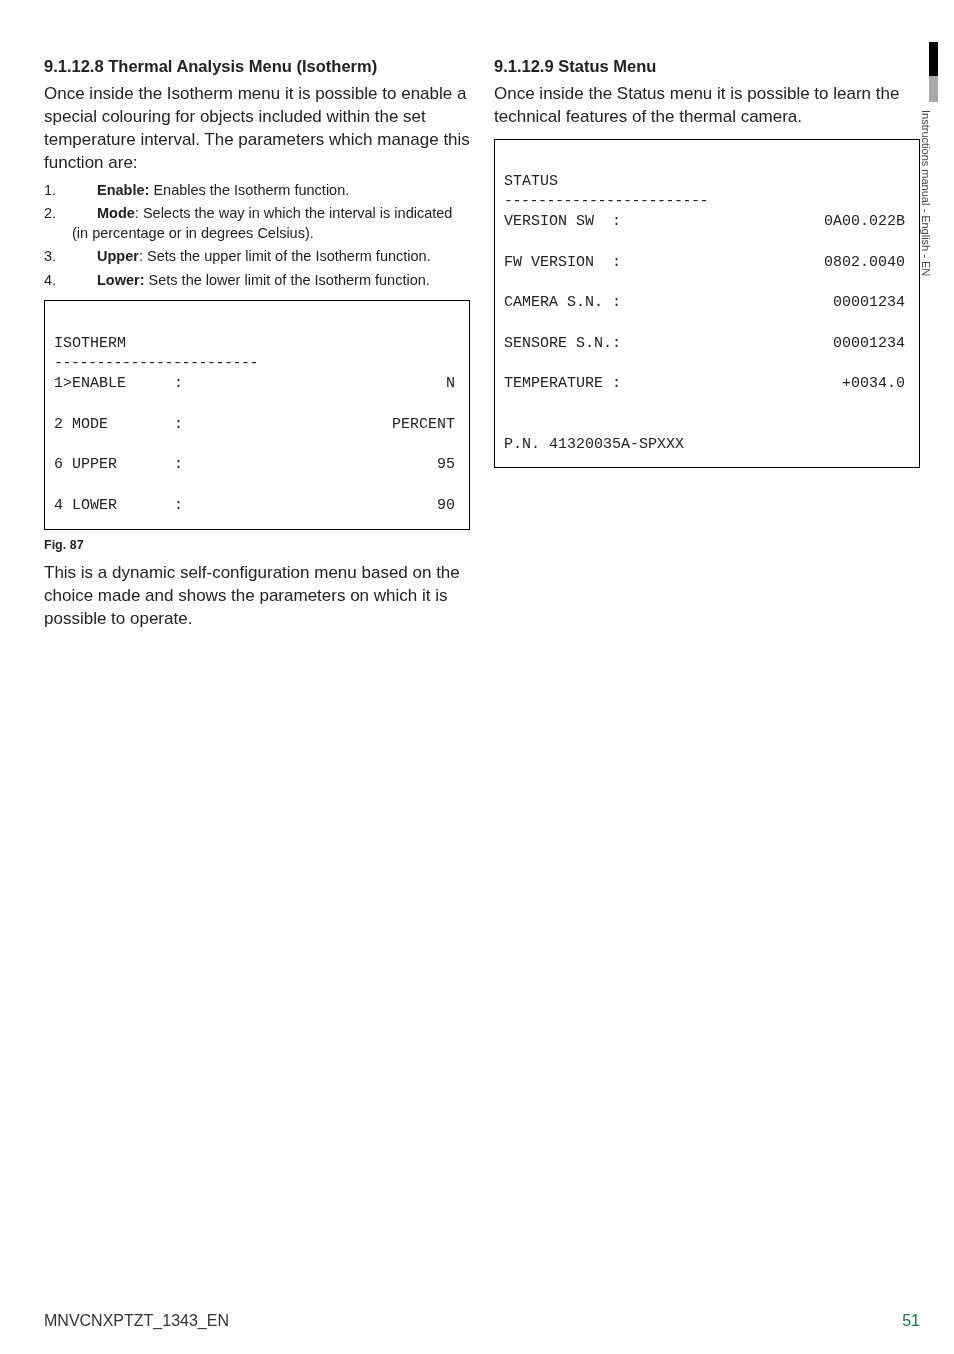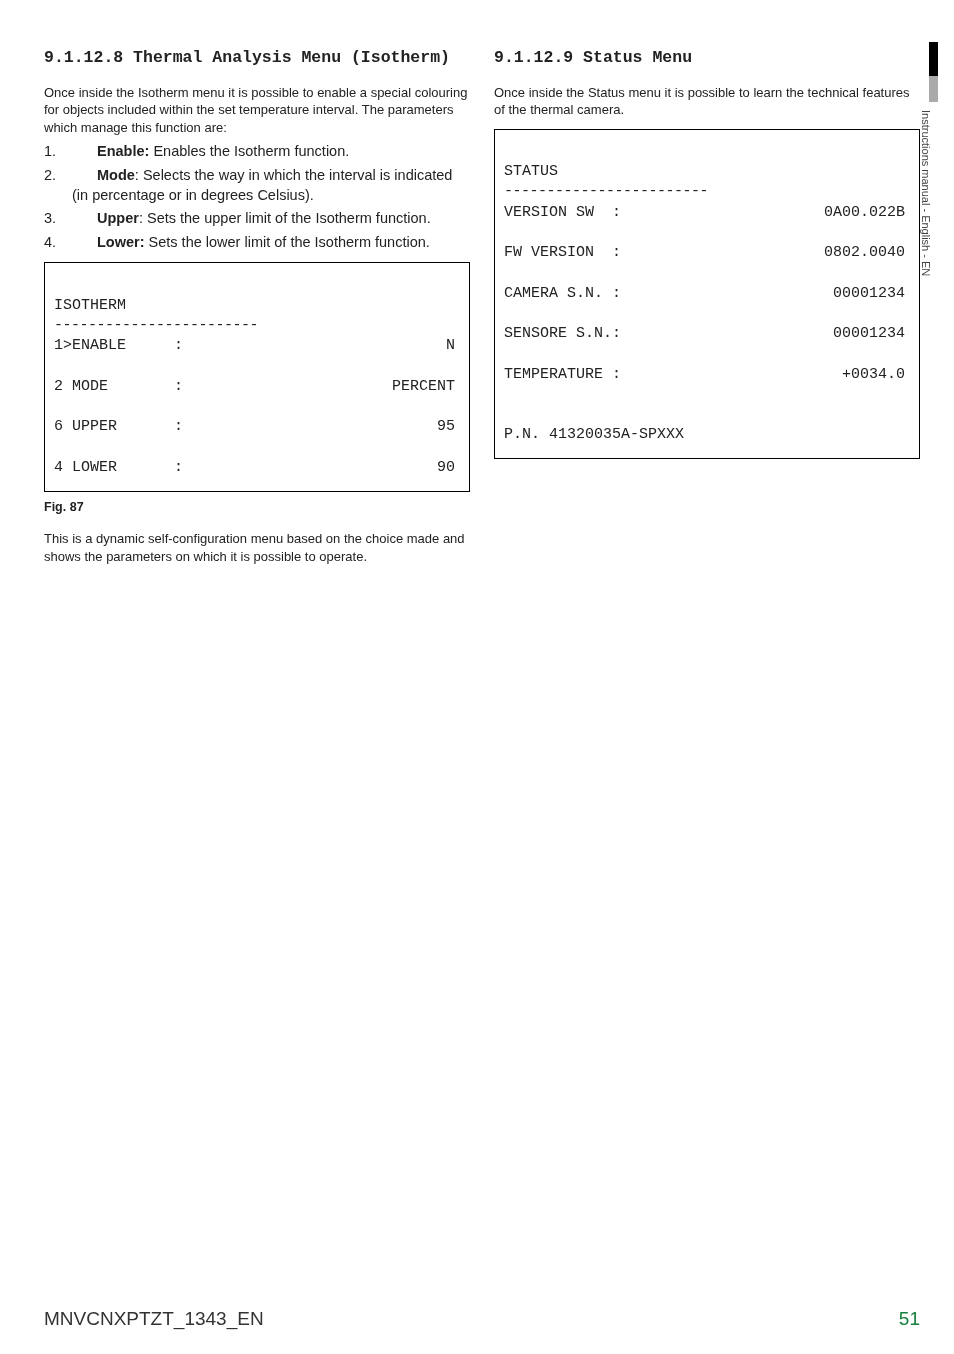--- a/index.html
+++ b/index.html
@@ -19,28 +19,27 @@
     display: flex;
     gap: 24px;
   }
   .col {
     flex: 1;
     min-width: 0;
   }
   .h3 {
     font-weight: 700;
     font-size: 16.5px;
-    margin: 8px 0 6px 0;
+    margin: 17px 0 6px 0;
     line-height: 1.2;
-    font-family: Liberation Mono, monospace;
   }
   .para {
-    font-size: 13px;
+    font-size: 17px;
     line-height: 1.35;
-    margin: 16px 0 6px 0;
+    margin: 0 0 6px 0;
   }
   .list {
     padding: 0;
     margin: 0 0 6px 0;
     list-style: none;
   }
   .list li {
     font-size: 14.5px;
     line-height: 1.35;
     margin: 0 0 4px 0;
@@ -99,21 +98,21 @@
     margin-top: 8px;
     white-space: nowrap;
   }
   .footer {
     position: absolute;
     bottom: 24px;
     left: 44px;
     right: 34px;
     display: flex;
     justify-content: space-between;
-    font-size: 19px;
+    font-size: 16px;
   }
   .footer .pn { color: #333; }
   .footer .pg { color: #15803d; }
   .term-title { font-weight: normal; }
   .term-rule { letter-spacing: -0.5px; }
   .term-row { display: flex; }
   .term-label { width: 120px; }
   .term-colon { width: 20px; }
   .term-val { text-align: right; flex: 1; }
   .status-row { display: flex; }

